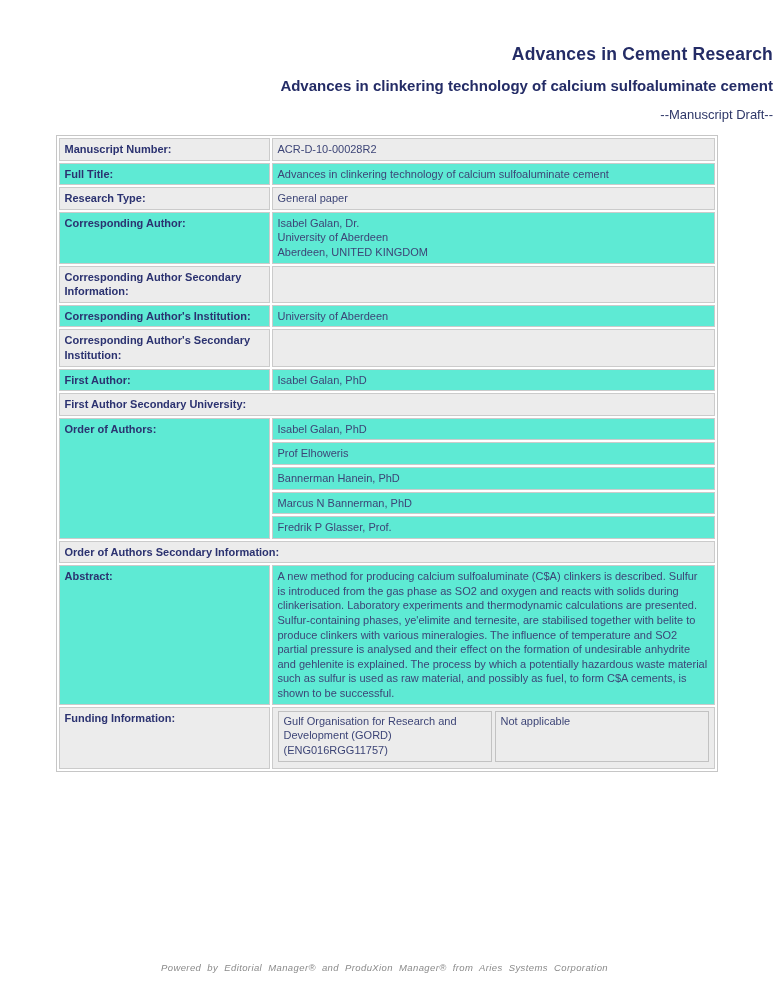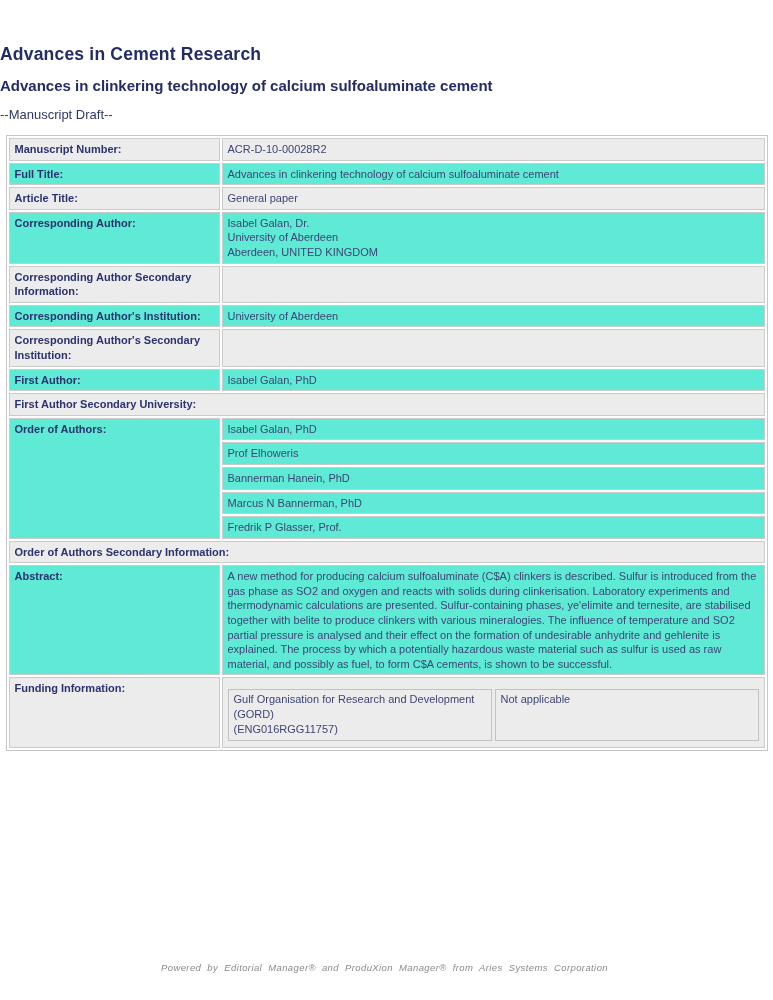--- a/index.html
+++ b/index.html
@@ -4,50 +4,50 @@
 <style>
   * { box-sizing: border-box; }
   html, body { margin: 0; padding: 0; }
   body {
     width: 773px; height: 1000px;
     background: #ffffff;
     position: relative;
     font-family: "Liberation Sans", sans-serif;
     overflow: hidden;
   }
-  .header { text-align: left; padding-top: 44px; }
+  .header { text-align: right; padding-top: 44px; }
   .journal-title {
     font-size: 17.5px; font-weight: bold; color: #242C66;
     margin: 0 0 12px 0; letter-spacing: 0.2px;
   }
   .manuscript-title {
     font-size: 15px; font-weight: bold; color: #242C66; margin: 0;
   }
   .draft-label {
     font-size: 13px; color: #2E3768; margin-top: 13px;
   }
 
   table.meta {
-    width: 762px; margin: 13px auto 0 auto;
+    width: 662px; margin: 13px auto 0 auto;
     border-collapse: separate; border-spacing: 2px;
     border: 1px solid #C6C6C6;
   }
   td {
     border: 1px solid #CBCBCB;
     vertical-align: top;
     font-size: 11px; line-height: 14.6px;
     padding: 3px 5px;
     color: #3D4577;
   }
   td.label { width: 211px; font-weight: bold; color: #2B3270; }
   tr.alt td { background: #ECECEC; }
   tr.plain td { background: #5eead4; }
   td.empty { min-width: 20px; }
 
-  .funding-grid { display: flex; gap: 3px; margin: 8px 0 3px 0; }
+  .funding-grid { display: flex; gap: 3px; margin: 0 0 3px 0; }
   .funding-box {
     flex: 1 1 50%;
     border: 1px solid #C2C2C2;
     padding: 2px 5px 4px 5px;
     min-height: 46px;
     background: #ECECEC;
   }
 
   .page-footer {
     position: absolute; left: 0; right: 4px; top: 962px;
@@ -69,21 +69,21 @@
   <tbody>
       <tr class="alt">
     <td class="label">Manuscript Number:</td>
     <td>ACR-D-10-00028R2</td>
   </tr>
   <tr class="plain">
     <td class="label">Full Title:</td>
     <td>Advances in clinkering technology of calcium sulfoaluminate cement</td>
   </tr>
   <tr class="alt">
-    <td class="label">Article Title:</td>
+    <td class="label">Research Type:</td>
     <td>General paper</td>
   </tr>
   <tr class="plain">
     <td class="label">Corresponding Author:</td>
     <td>
       <div>Isabel Galan, Dr.</div>
       <div>University of Aberdeen</div>
       <div>Aberdeen, UNITED KINGDOM</div>
     </td>
   </tr>

